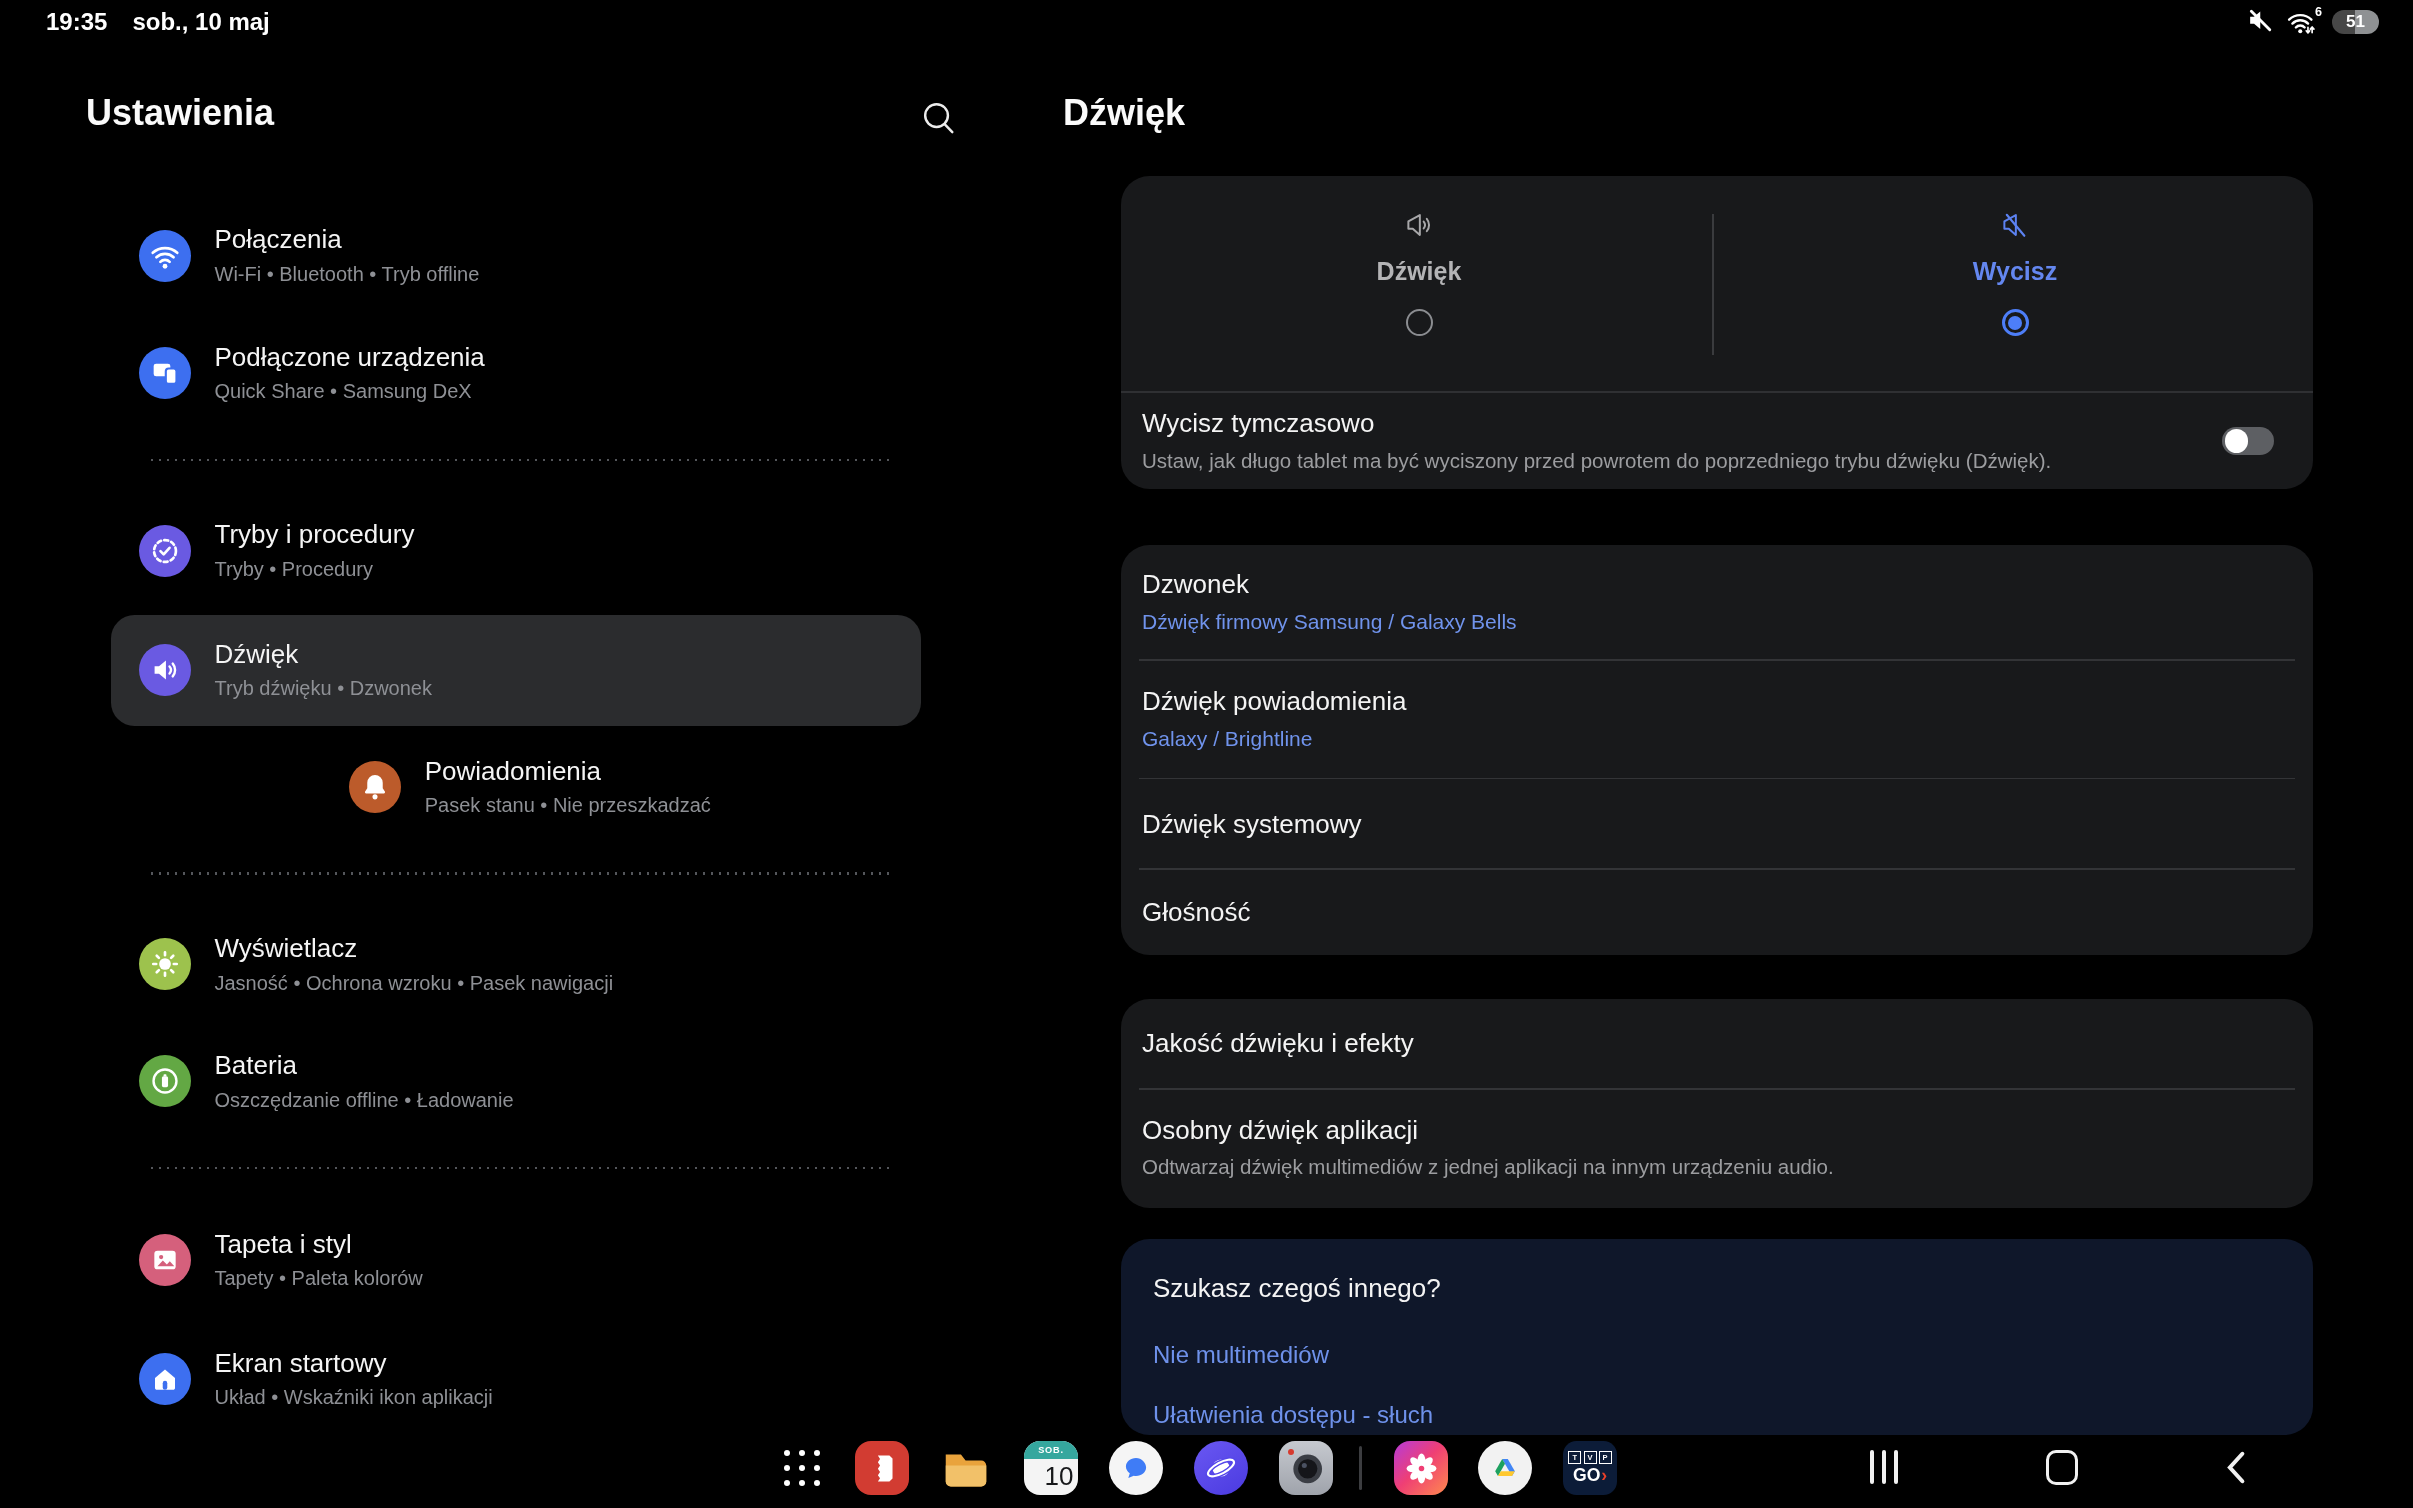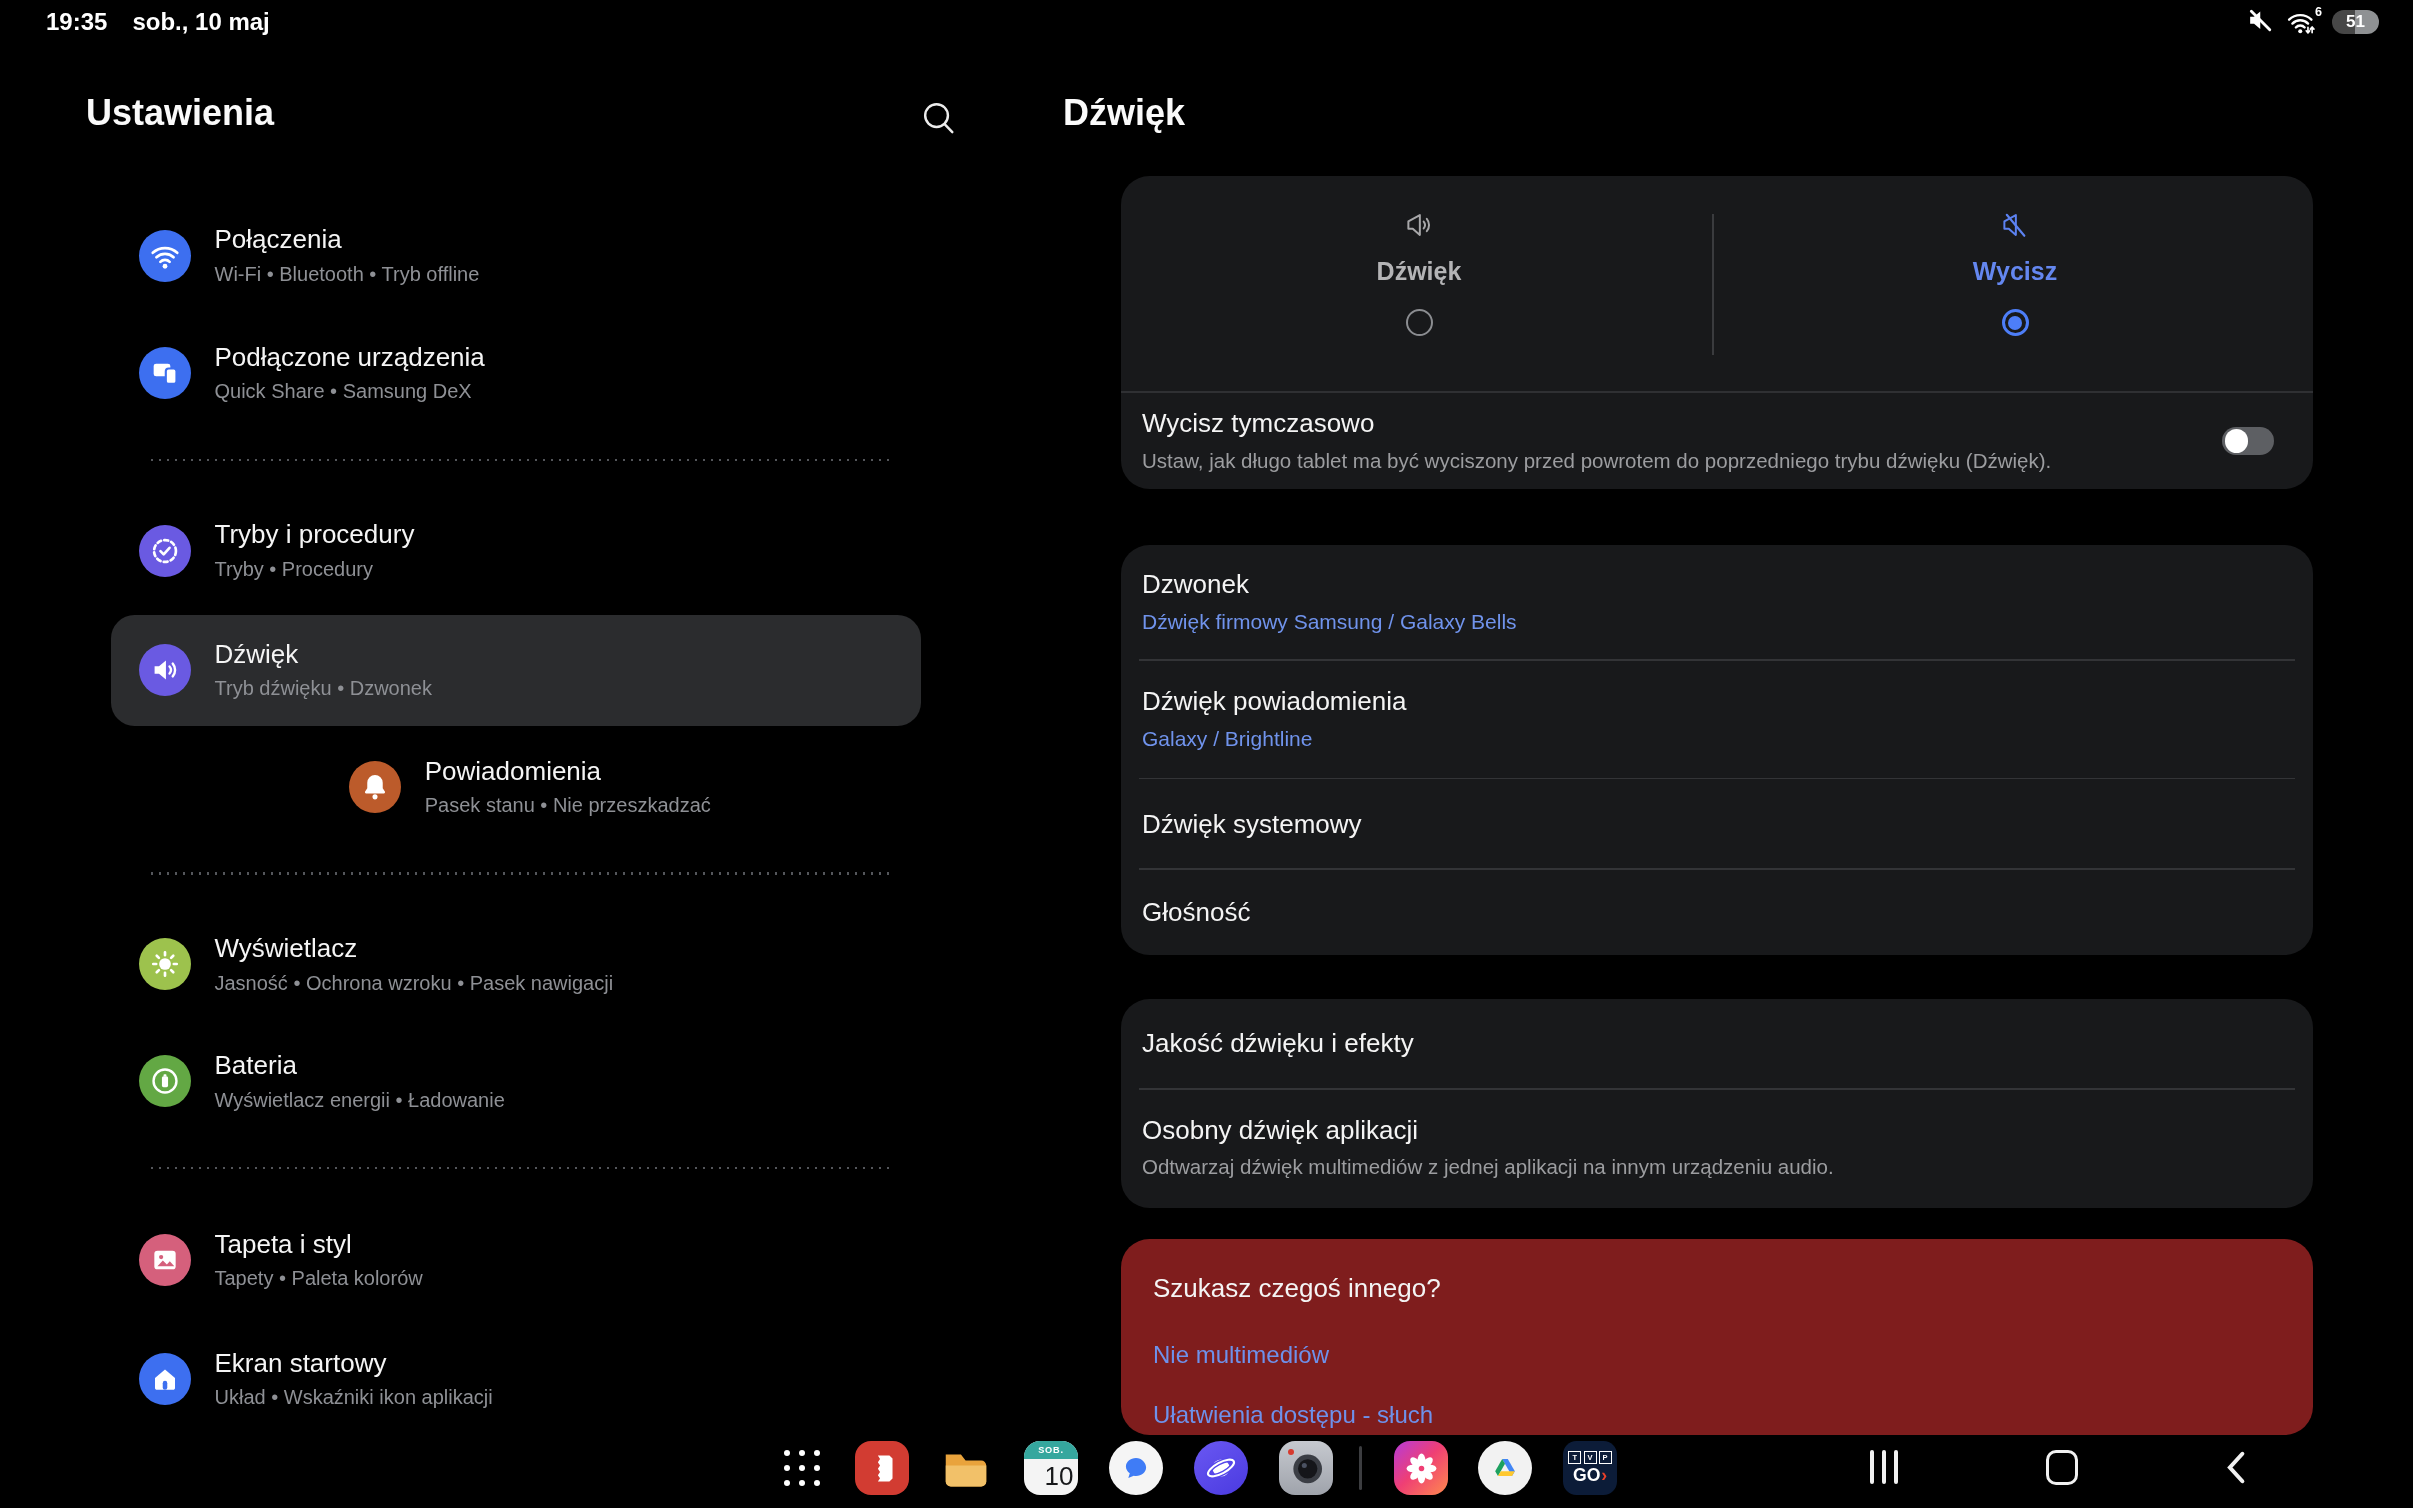--- a/index.html
+++ b/index.html
@@ -25,21 +25,21 @@
   .side-item.selected{background:#2b2c2e;}
   .sicon{width:52px;height:52px;border-radius:50%;margin-left:28px;margin-right:23.5px;flex:none;
          display:flex;align-items:center;justify-content:center;}
   .side-text{display:flex;flex-direction:column;}
   .side-title{font-size:26px;font-weight:500;color:#f5f5f5;line-height:1.15;}
   .side-sub{font-size:20px;color:#8e9095;margin-top:7.5px;}
   .dotted{height:2.5px;margin-left:40px;width:742px;
           background:repeating-linear-gradient(to right,#54565b 0 2.5px,transparent 2.5px 8px);}
   
   .card{position:absolute;left:1121px;width:1192px;background:#18191b;border-radius:28.5px;box-sizing:border-box;}
-  .card.navy{background:#7f1d1d;}
+  .card.navy{background:#0f172a;}
   .mode-options{position:relative;height:215px;display:flex;}
   .mode-col{width:50%;display:flex;flex-direction:column;align-items:center;padding-top:32px;box-sizing:border-box;}
   .mode-label{font-size:25px;font-weight:600;margin-top:11.7px;color:#b4b4b6;}
   .mode-label.active{color:#6487f0;}
   .vdiv{position:absolute;left:591px;top:38px;width:1.7px;height:141px;background:#3a3b3e;}
   .radio{width:27px;height:27px;border-radius:50%;border:2.5px solid #8b8d91;box-sizing:border-box;margin-top:23.5px;position:relative;}
   .radio.sel{border:3.4px solid #4d7ef8;}
   .radio.sel::after{content:"";position:absolute;inset:3.4px;border-radius:50%;background:#4d7ef8;}
   .hdiv{height:1.7px;background:#2f3033;width:100%;}
   .row-div{height:1.7px;background:#333437;margin:0 18.4px;}
@@ -212,21 +212,21 @@
     <div class="side-item" style="margin-top:5.9px;">
       <span class="sicon" style="background:#63a844;">
         <svg width="32" height="32" viewBox="0 0 24 24">
             <circle cx="12" cy="12" r="8.6" stroke="#fff" stroke-width="1.8" fill="none"></circle>
             <rect x="9.7" y="8.4" width="4.6" height="8.2" rx="1.2" fill="#fff"></rect>
             <rect x="10.9" y="6.9" width="2.2" height="1.7" rx="0.6" fill="#fff"></rect>
           </svg>
       </span>
       <span class="side-text">
         <span class="side-title">Bateria</span>
-        <span class="side-sub">Wyświetlacz energii  •  Ładowanie</span>
+        <span class="side-sub">Oszczędzanie offline  •  Ładowanie</span>
       </span>
     </div>
 
     <div class="dotted" style="margin-top:30px;"></div>
 
     <div class="side-item" style="margin-top:35px;">
       <span class="sicon" style="background:#d5607c;">
         <svg width="32" height="32" viewBox="0 0 24 24">
             <rect x="4" y="5" width="16" height="14" rx="2.4" fill="#fff"></rect>
             <circle cx="9.1" cy="9.8" r="1.6" fill="#d5607c"></circle>

